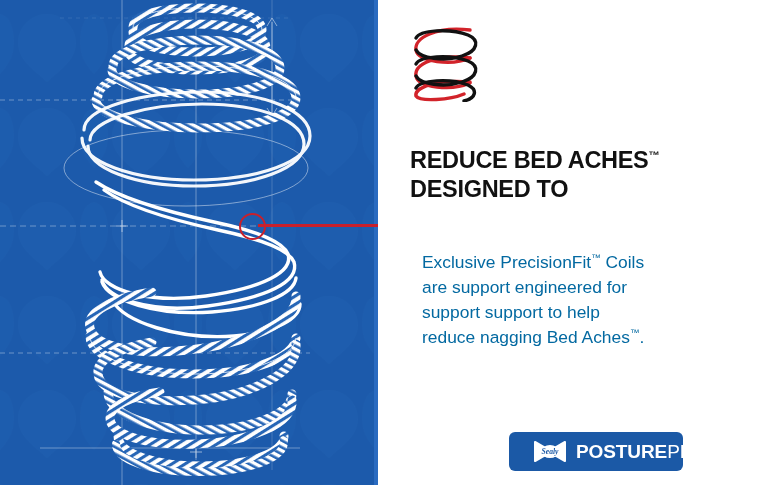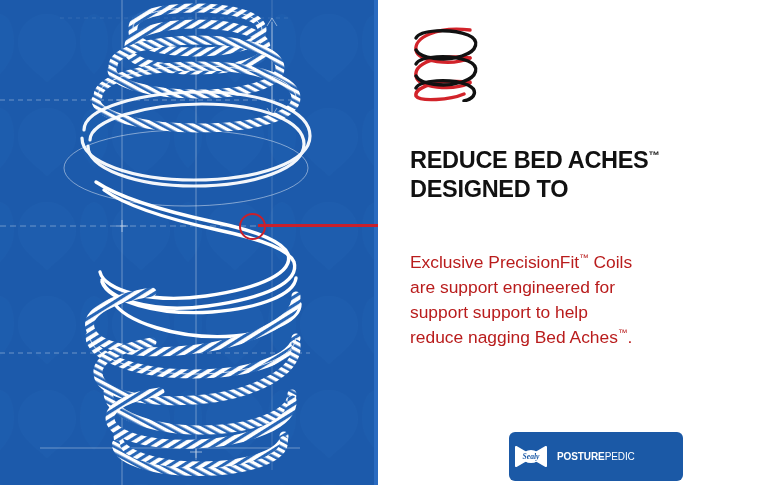--- a/index.html
+++ b/index.html
@@ -110,58 +110,58 @@
   }
   .headline .tm {
     font-size: 11px;
     vertical-align: super;
     line-height: 0;
     letter-spacing: 0;
   }
 
   .body-copy {
     position: absolute;
-    left: 32px;
+    left: 44px;
     top: 250px;
     width: 290px;
-    color: #b91c1c;
+    color: #0369a1;
     font-family: "Liberation Sans", sans-serif;
     font-size: 17.4px;
     line-height: 1.44;
     font-weight: normal;
   }
   .body-copy .tm {
     font-size: 9.5px;
     vertical-align: super;
     line-height: 0;
   }
 
   
   .logo-badge {
     position: absolute;
     left: 131px;
     top: 432px;
     width: 174px;
-    height: 49px;
+    height: 39px;
     background: #1b59a6;
     border-radius: 6px;
     display: flex;
     align-items: center;
-    padding-left: 5px;
+    padding-left: 24px;
     box-sizing: border-box;
   }
   .sealy-mark {
     width: 34px;
     height: 23px;
     flex: 0 0 auto;
     margin-right: 9px;
   }
   .posturepedic {
     font-family: "Liberation Sans", sans-serif;
-    font-size: 10px;
+    font-size: 19px;
     letter-spacing: -0.1px;
     color: #ffffff;
     white-space: nowrap;
   }
   .posturepedic .pp-bold { font-weight: bold; }
   .posturepedic .pp-light { font-weight: normal; }
 </style>
 </head>
 <body>
 

